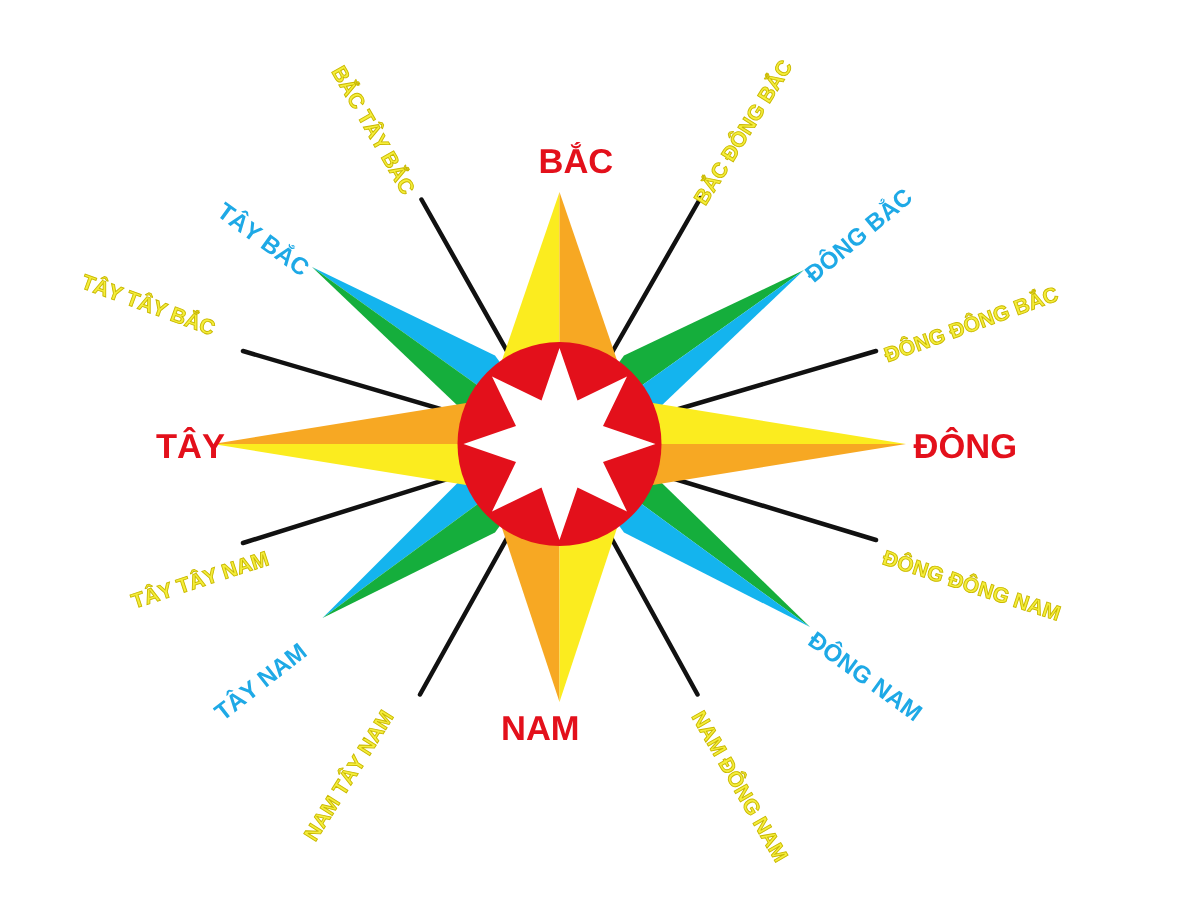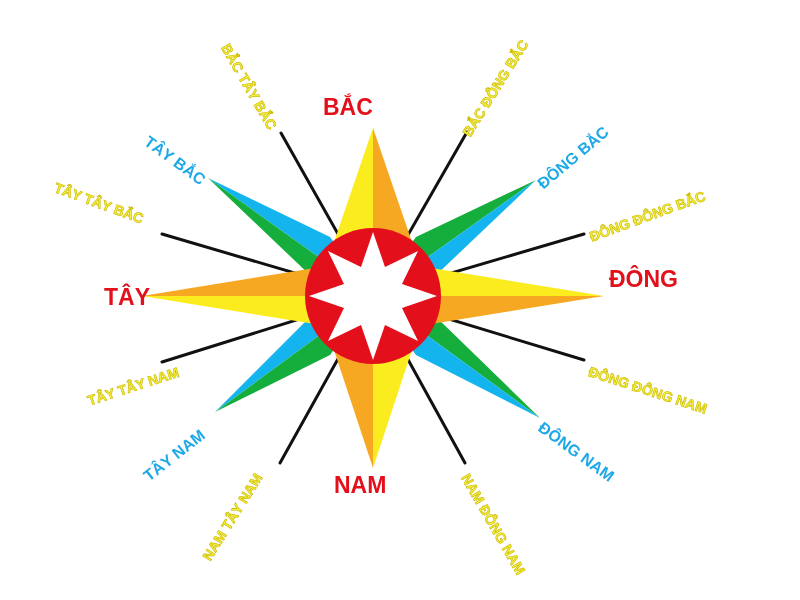--- a/index.html
+++ b/index.html
@@ -55,22 +55,22 @@
 
       <polygon points="604,296 373,296 431,268" fill="#fbec1f"></polygon>
       <polygon points="604,296 373,296 431,324" fill="#f7a823"></polygon>
     </g>
 
     <circle cx="373" cy="296" r="68" fill="#e3101b"></circle>
     <polygon fill="#ffffff" points="373,232 385,267 418,251 402,284 437,296 402,308 418,341 385,325 373,360 361,325 328,341 344,308 309,296 344,284 328,251 361,267"></polygon>
   </svg>
 
   
-  <div class="lbl main" style="left:323px;top:96px;">BẮC</div>
-  <div class="lbl main" style="left:609px;top:268px;">ĐÔNG</div>
+  <div class="lbl main" style="left:359px;top:96px;">BẮC</div>
+  <div class="lbl main" style="left:609px;top:286px;">ĐÔNG</div>
   <div class="lbl main" style="left:334px;top:474px;">NAM</div>
   <div class="lbl main" style="left:104px;top:286px;">TÂY</div>
 
   
   <div class="lbl inter" style="left:540px;top:178px;transform:rotate(-40deg);">ĐÔNG BẮC</div>
   <div class="lbl inter" style="left:540px;top:418px;transform:rotate(36deg);">ĐÔNG NAM</div>
   <div class="lbl inter" style="left:146px;top:470px;transform:rotate(-38deg);">TÂY NAM</div>
   <div class="lbl inter" style="left:146px;top:132px;transform:rotate(36deg);">TÂY BẮC</div>
 
   

